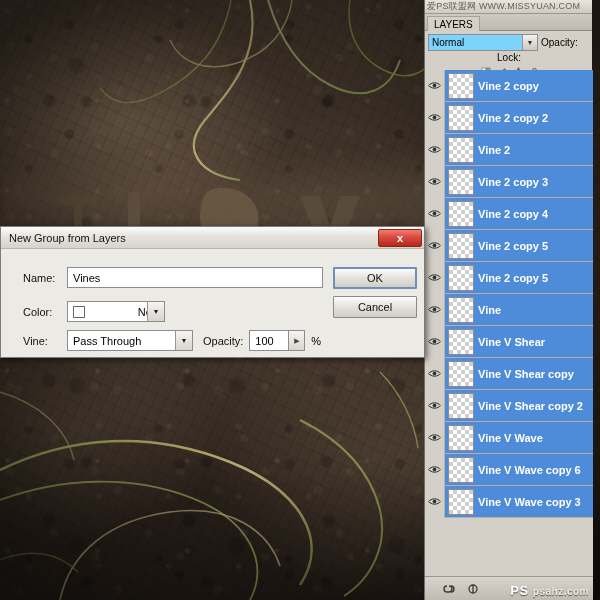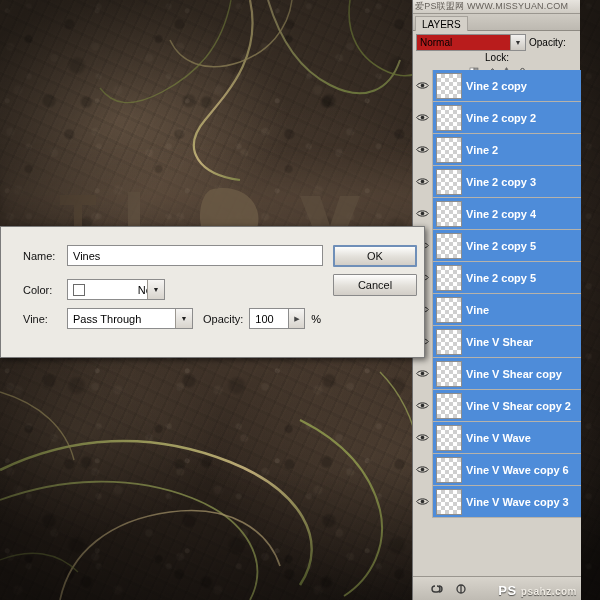--- a/index.html
+++ b/index.html
@@ -54,21 +54,21 @@
   }
   .blurband {
     position:absolute; left:0; top:150px; width:432px; height:115px;
     background:linear-gradient(180deg, rgba(60,48,38,0.0), rgba(110,90,72,0.35) 40%, rgba(70,56,44,0.15));
     filter:blur(6px);
   }
   .vine-svg { position:absolute; left:0; top:0; }
 
   
   .panel {
-    position:absolute; left:412px; top:0; width:168px; height:600px;
+    position:absolute; left:424px; top:0; width:168px; height:600px;
     background:#d4d0c8;
     border-left:1px solid #6f6f6f;
     font-size:11px; color:#000;
   }
   .panel-topbar {
     height:14px; background:linear-gradient(180deg,#e7e4de,#cfcbc3);
     border-bottom:1px solid #9a968f; position:relative;
   }
   .panel-watermark {
     position:absolute; left:2px; top:0; font-size:9px; color:#5f5a54;
@@ -81,21 +81,21 @@
   .tab {
     position:absolute; left:2px; top:2px; height:15px; padding:0 6px;
     background:#d4d0c8; border:1px solid #a6a29b; border-bottom:none;
     font-size:10px; line-height:15px; color:#000;
   }
   .row-blend {
     height:20px; display:flex; align-items:center; gap:3px;
     padding:2px 3px 0 3px;
   }
   .combo {
-    height:17px; width:110px; background:#b91c1c; border:1px solid #8d8d8d;
+    height:17px; width:110px; background:#7dd3fc; border:1px solid #8d8d8d;
     display:flex; align-items:center; font-size:10px; padding-left:3px;
     position:relative;
   }
   .combo .arrow {
     position:absolute; right:0; top:0; width:15px; height:15px;
     background:linear-gradient(180deg,#f2f1ef,#ccc8c1);
     border-left:1px solid #9b9790; display:flex; align-items:center; justify-content:center;
     font-size:7px; color:#333;
   }
   .opacity-lbl { font-size:10px; white-space:nowrap; }
@@ -441,20 +441,24 @@
         <path d="M6,2 L6,10" stroke="#3b3b3b" stroke-width="1.3"></path>
       </svg>
       <div class="psahz">
         <span class="ps">PS</span>
         <span class="dom">psahz.com</span>
       </div>
     </div>
   </div>
 
   <div class="dialog">
+    <div class="titlebar">
+      <span class="title-text">New Group from Layers</span>
+      <div class="close-btn">x</div>
+    </div>
 
     <div class="dlg-body">
 
       <div class="frow" style="left:22px; top:18px;">
         <span class="flabel" style="width:44px;">Name:</span>
         <div class="tbox" style="width:256px;">Vines</div>
       </div>
 
       <div class="dbtn primary" style="position:absolute; left:332px; top:18px;">OK</div>
 

